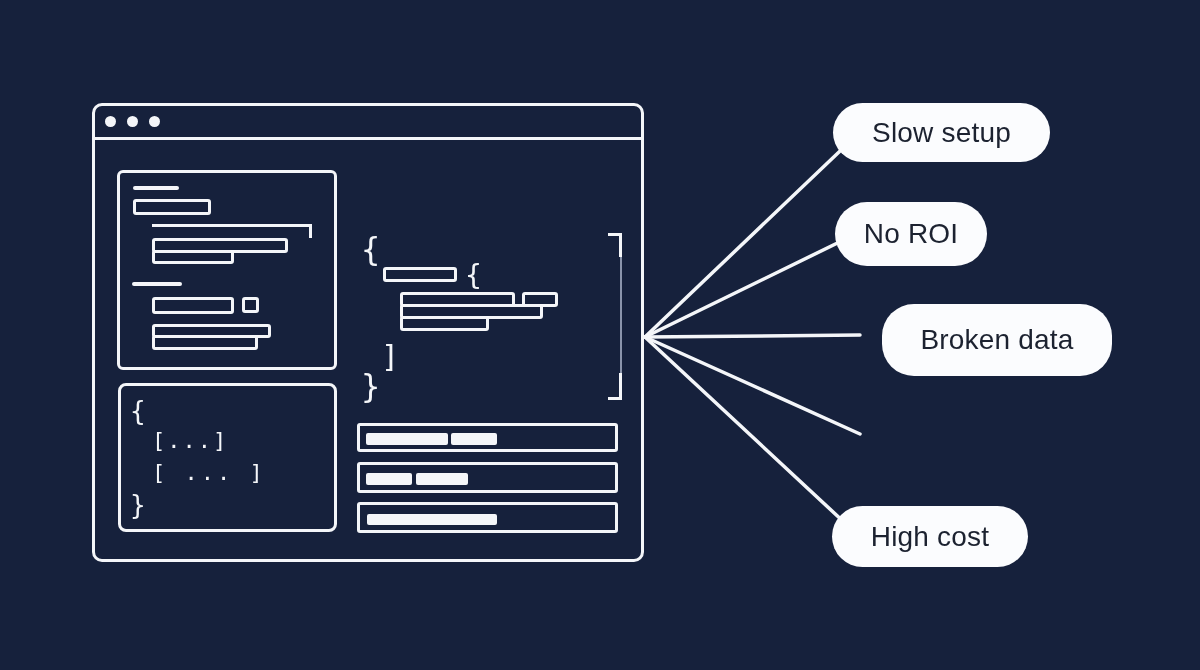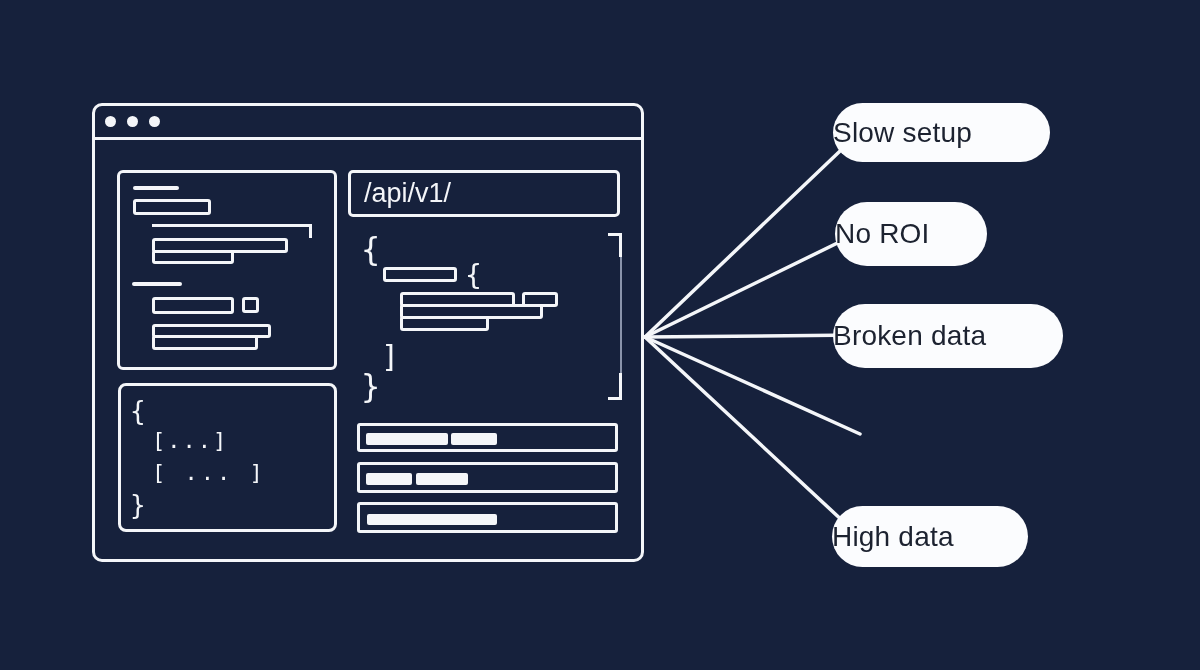--- a/index.html
+++ b/index.html
@@ -47,21 +47,21 @@
   .bracket-top{position:absolute;left:513px;top:127px;width:14px;height:24px;
     border-top:3px solid var(--stroke);border-right:3px solid var(--stroke);}
   .bracket-mid{position:absolute;left:525px;top:151px;width:2px;height:122px;background:var(--stroke-dim);}
   .bracket-bottom{position:absolute;left:513px;top:267px;width:14px;height:27px;
     border-bottom:3px solid var(--stroke);border-right:3px solid var(--stroke);}
   
   .rowbox{position:absolute;left:262px;width:261px;border:3px solid var(--stroke);border-radius:3px;}
   
   .pill{
     position:absolute;background:var(--pill-bg);border-radius:32px;z-index:3;
-    display:flex;align-items:center;
+    display:flex;align-items:center;justify-content:center;
     color:var(--pill-text);font-size:28px;letter-spacing:.2px;
   }
 </style>
 </head>
 <body>
 
 <div id="canvas">
 
   <svg id="lines" width="1200" height="670" viewBox="0 0 1200 670">
     <g stroke="#f4f6f9" stroke-width="3.5" stroke-linecap="round">
@@ -94,23 +94,20 @@
       <div class="outl" style="left:32px;top:162px;width:106px;height:15px"></div>
     </div>
 
     <div class="panelB">
       <span class="mono" style="left:9px;top:12px;font-size:26px">{</span>
       <span class="mono" style="left:31px;top:44px;font-size:22px;letter-spacing:2px">[...]</span>
       <span class="mono" style="left:31px;top:76px;font-size:22px;letter-spacing:3px">[ ... ]</span>
       <span class="mono" style="left:9px;top:106px;font-size:26px">}</span>
     </div>
 
-    <div class="urlbar">
-      <span>/api/v1/</span>
-    </div>
 
     <span class="mono" style="left:266px;top:127px;font-size:32px">{</span>
     <div class="outl" style="left:288px;top:161px;width:74px;height:15px"></div>
     <span class="mono" style="left:370px;top:156px;font-size:28px">{</span>
     <div class="outl" style="left:305px;top:186px;width:115px;height:15px"></div>
     <div class="outl" style="left:427px;top:186px;width:36px;height:15px"></div>
     <div class="outl" style="left:305px;top:198px;width:143px;height:15px"></div>
     <div class="outl" style="left:305px;top:210px;width:89px;height:15px"></div>
     <span class="mono" style="left:286px;top:236px;font-size:30px">]</span>
     <span class="mono" style="left:266px;top:264px;font-size:32px">}</span>
@@ -131,20 +128,20 @@
       <div class="fillbar" style="left:7px;top:9px;width:130px;height:11px"></div>
     </div>
   </div>
 
   <div class="pill" style="left:833px;top:103px;width:217px;height:59px">
     <span>Slow setup</span>
   </div>
   <div class="pill" style="left:835px;top:202px;width:152px;height:64px">
     <span>No ROI</span>
   </div>
-  <div class="pill" style="left:833px;top:304px;width:230px;height:64px">
+  <div class="pill" style="left:882px;top:304px;width:230px;height:72px">
     <span>Broken data</span>
   </div>
   <div class="pill" style="left:832px;top:506px;width:196px;height:61px">
-    <span>High data</span>
+    <span>High cost</span>
   </div>
 
 </div>
 
 </body></html>

